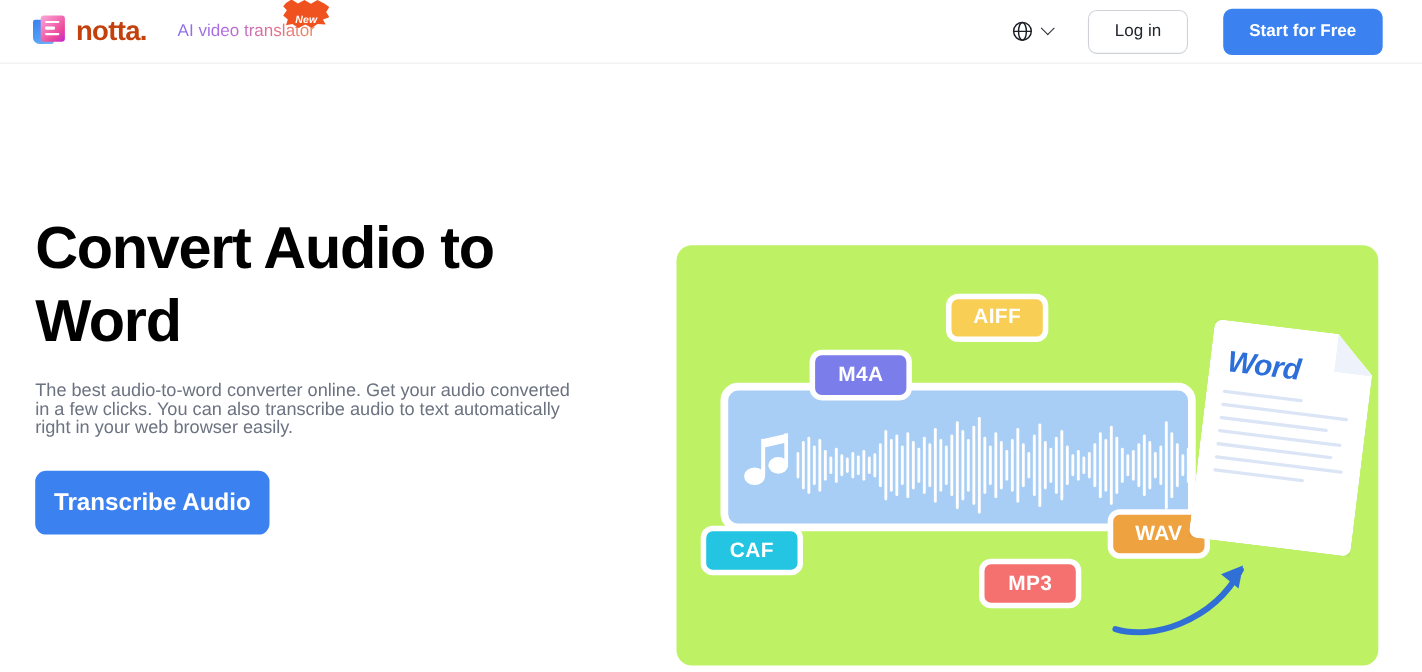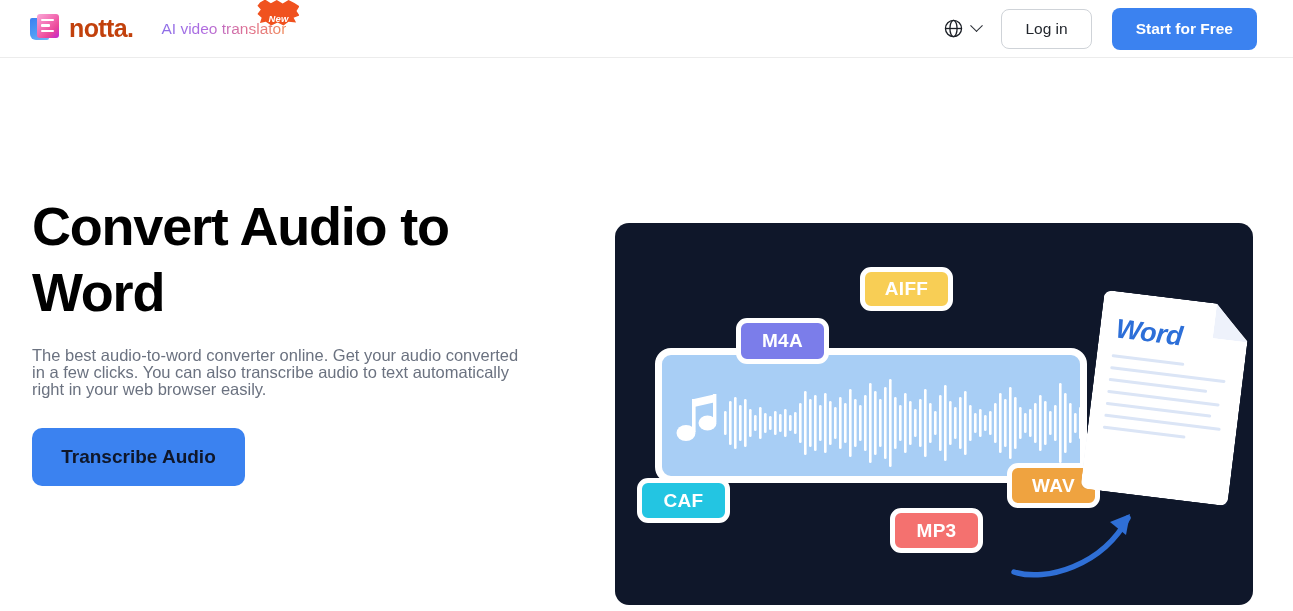--- a/index.html
+++ b/index.html
@@ -90,21 +90,21 @@
     letter-spacing: 0.2px;
     padding-bottom: 2px;
     background: #f0521f;
     clip-path: polygon(6% 12%, 18% 0%, 32% 14%, 46% 2%, 60% 15%, 74% 2%, 88% 13%, 100% 26%,
                        93% 44%, 100% 62%, 86% 70%, 92% 88%, 74% 86%, 62% 100%, 48% 88%,
                        33% 100%, 20% 86%, 6% 90%, 10% 70%, 0% 56%, 8% 38%, 0% 24%);
   }
 
   .header-right {
     display: flex; align-items: center;
-    margin-left: auto; margin-right: 36px; gap: 20px;
+    margin-left: auto; margin-right: 36px; gap: 32px;
   }
   .lang {
     display: flex; align-items: center; gap: 8px; cursor: pointer;
   }
   .globe { width: 21px; height: 21px; display: block; }
   .btn-login {
     height: 40px; padding: 0 23px;
     display: flex; align-items: center; justify-content: center;
     border: 1px solid #cfd3d8; border-radius: 8px;
     background: #fff; color: #22262d;
@@ -134,31 +134,31 @@
   }
   .hero-sub {
     margin-top: 22px;
     font-size: 16.5px; line-height: 17px;
     color: #6b7280; max-width: 500px;
   }
   .btn-cta {
     margin-top: 30px;
     height: 58px; width: 213px;
     display: flex; align-items: center; justify-content: center;
-    background: #3b82f0; color: #0f172a;
-    font-size: 19px; font-weight: 700;
+    background: #3b82f0; color: #ffffff;
+    font-size: 22px; font-weight: 700;
     border: none; border-radius: 10px; cursor: pointer;
   }
 
   
   .hero-art {
     position: absolute;
     left: 615px; top: 165px;
     width: 638px; height: 382px;
-    background: #0f172a;
+    background: #bef264;
     border-radius: 14px;
     overflow: hidden;
   }
   .audio-card {
     position: absolute; left: 40px; top: 125px;
     width: 432px; height: 135px;
     background: #a8cef5;
     border: 7px solid #ffffff;
     border-radius: 16px;
   }

